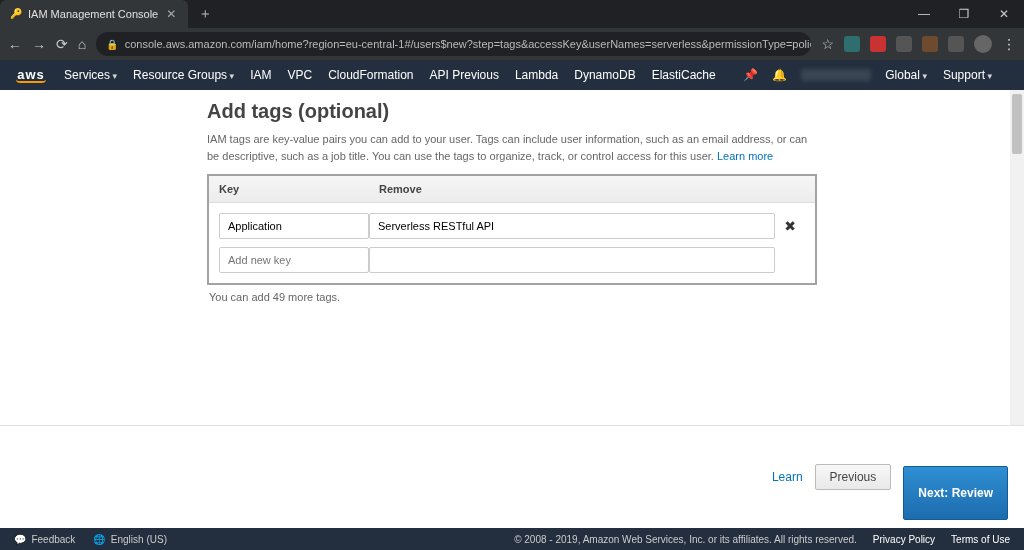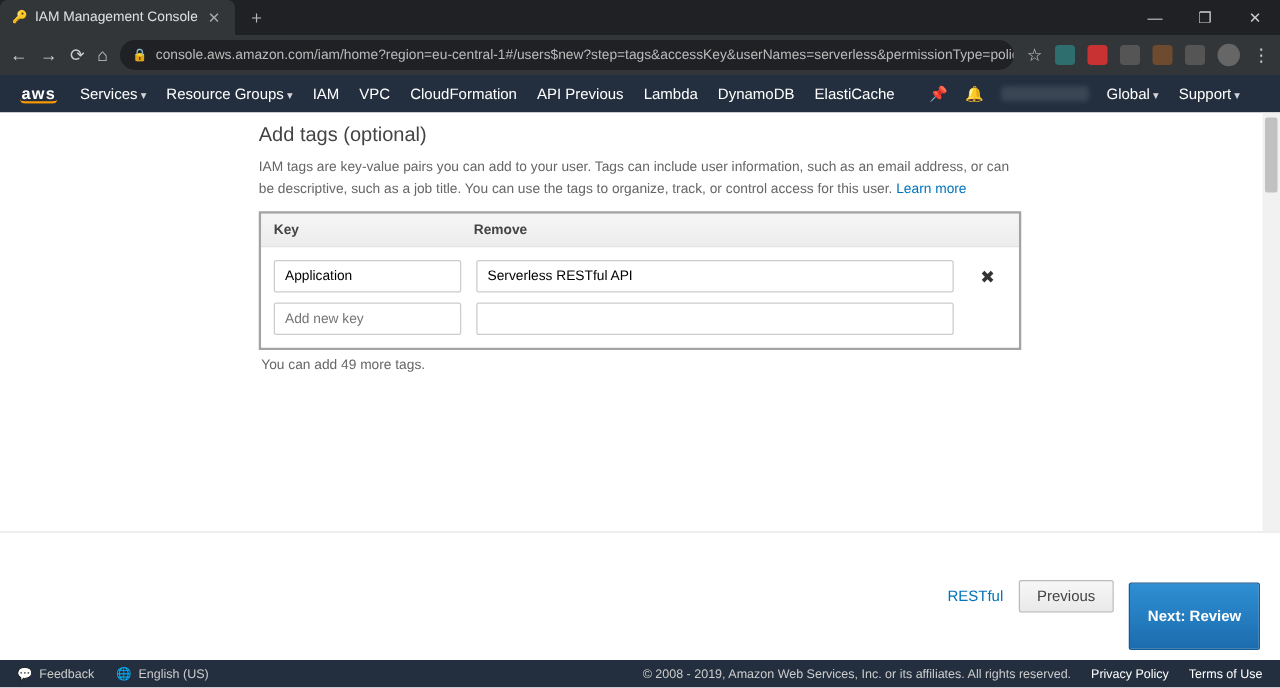--- a/index.html
+++ b/index.html
@@ -39,31 +39,31 @@
 
   
   .page { flex: 1; overflow-y: auto; background: #fff; position: relative; }
   .content { width: 610px; margin: 10px auto 0 auto; }
   .head-row { display: flex; align-items: center; justify-content: space-between; margin-bottom: 18px; }
   .page-title { font-size: 22px; color: #555; font-weight: 400; }
   .steps { display: flex; gap: 14px; }
   .step { width: 22px; height: 22px; border: 1px solid #ccc; border-radius: 50%; display: flex; align-items: center; justify-content: center; font-size: 11px; color: #777; background: #fff; }
   .step.active { background: #0073bb; border-color: #0073bb; color: #fff; }
 
-  .section-title { font-size: 16px; color: #444; margin-bottom: 8px; font-weight: 400; }
+  .section-title { font-size: 20px; color: #444; margin-bottom: 8px; font-weight: 700; }
   .section-desc { font-size: 11px; color: #666; line-height: 1.5; margin-bottom: 4px; }
   .learn-more { color: #0073bb; cursor: pointer; }
 
   .tags-table { margin-top: 10px; border: 2px solid #a3a3a3; }
   .tags-head { display: flex; background: linear-gradient(#f6f6f6,#ececec); border-bottom: 1px solid #ddd; font-size: 11px; font-weight: bold; color: #444; }
   .col-key { width: 160px; padding: 7px 10px; }
   .col-val { flex: 1; padding: 7px 10px; }
   .col-rm  { width: 60px; padding: 7px 10px; text-align: right; }
   .tags-body { padding: 10px; display: flex; flex-direction: column; gap: 8px; background:#fff;}
-  .tag-row { display: flex; align-items: center; gap: 12px; font-size: 11px; }
+  .tag-row { display: flex; align-items: center; font-size: 11px; }
   .tag-input { height: 26px; border: 1px solid #ccc; border-radius: 2px; padding: 0 8px; font-size: 11px; }
   .tag-input.key { width: 150px; }
   .tag-input.val { flex: 1; }
   .tag-remove { width: 30px; text-align: center; color: #333; font-size: 14px; cursor: pointer; }
   .more-tags { font-size: 11px; color: #666; margin-top: 6px; padding-left: 2px; }
 
   
   .action-bar { border-top: 1px solid #e0e0e0; padding: 8px 16px; display: flex; justify-content: flex-end; gap: 12px; align-items: center; background:#fff; box-shadow: 0 -1px 3px rgba(0,0,0,.05);}
   .btn-link { color: #0073bb; font-size: 12px; cursor: pointer; background:none; border:none; }
   .btn-grey { background: linear-gradient(#f7f7f7,#e9e9e9); border: 1px solid #bbb; color: #444; font-size: 12px; padding: 5px 14px; border-radius: 2px; cursor: pointer; }
@@ -163,21 +163,21 @@
       </div>
     </div>
     <div class="more-tags">You can add 49 more tags.</div>
   </div>
   <div class="scrollbar">
     <div class="scrollbar-thumb"></div>
   </div>
 </div>
 
 <div class="action-bar">
-  <button class="btn-link">RESTful</button>
+  <button class="btn-link">Learn</button>
   <button class="btn-grey">Previous</button>
   <button class="btn-blue">Next: Review</button>
 </div>
 
 <div class="aws-footer">
   <span class="fb">
     <span>💬</span>
     <span>Feedback</span>
   </span>
   <span class="fb">

